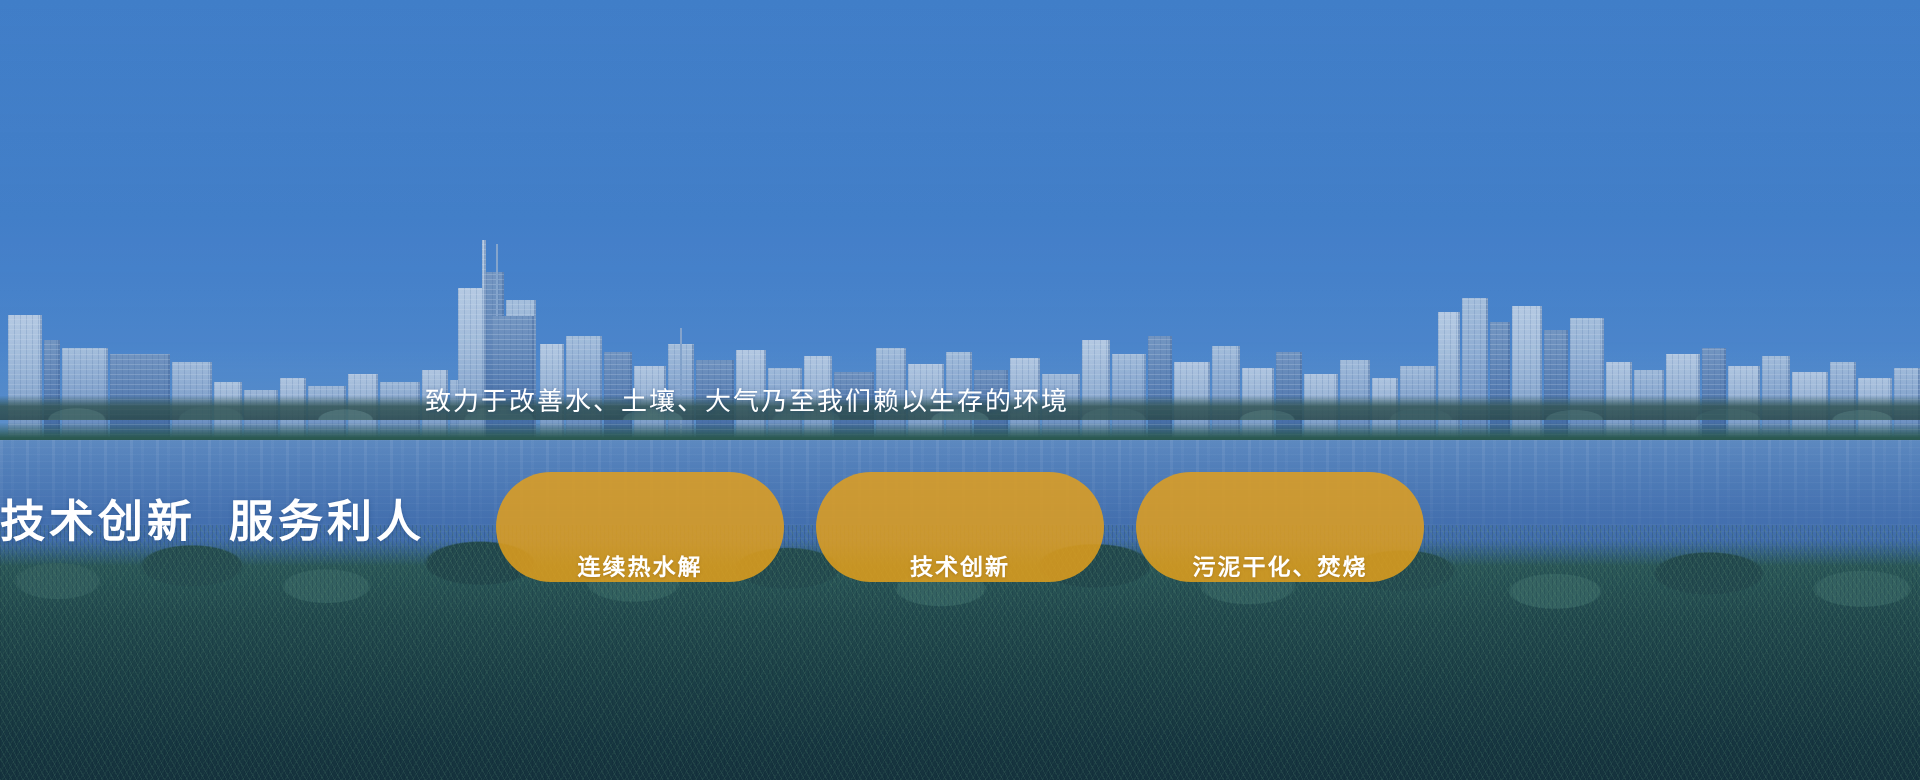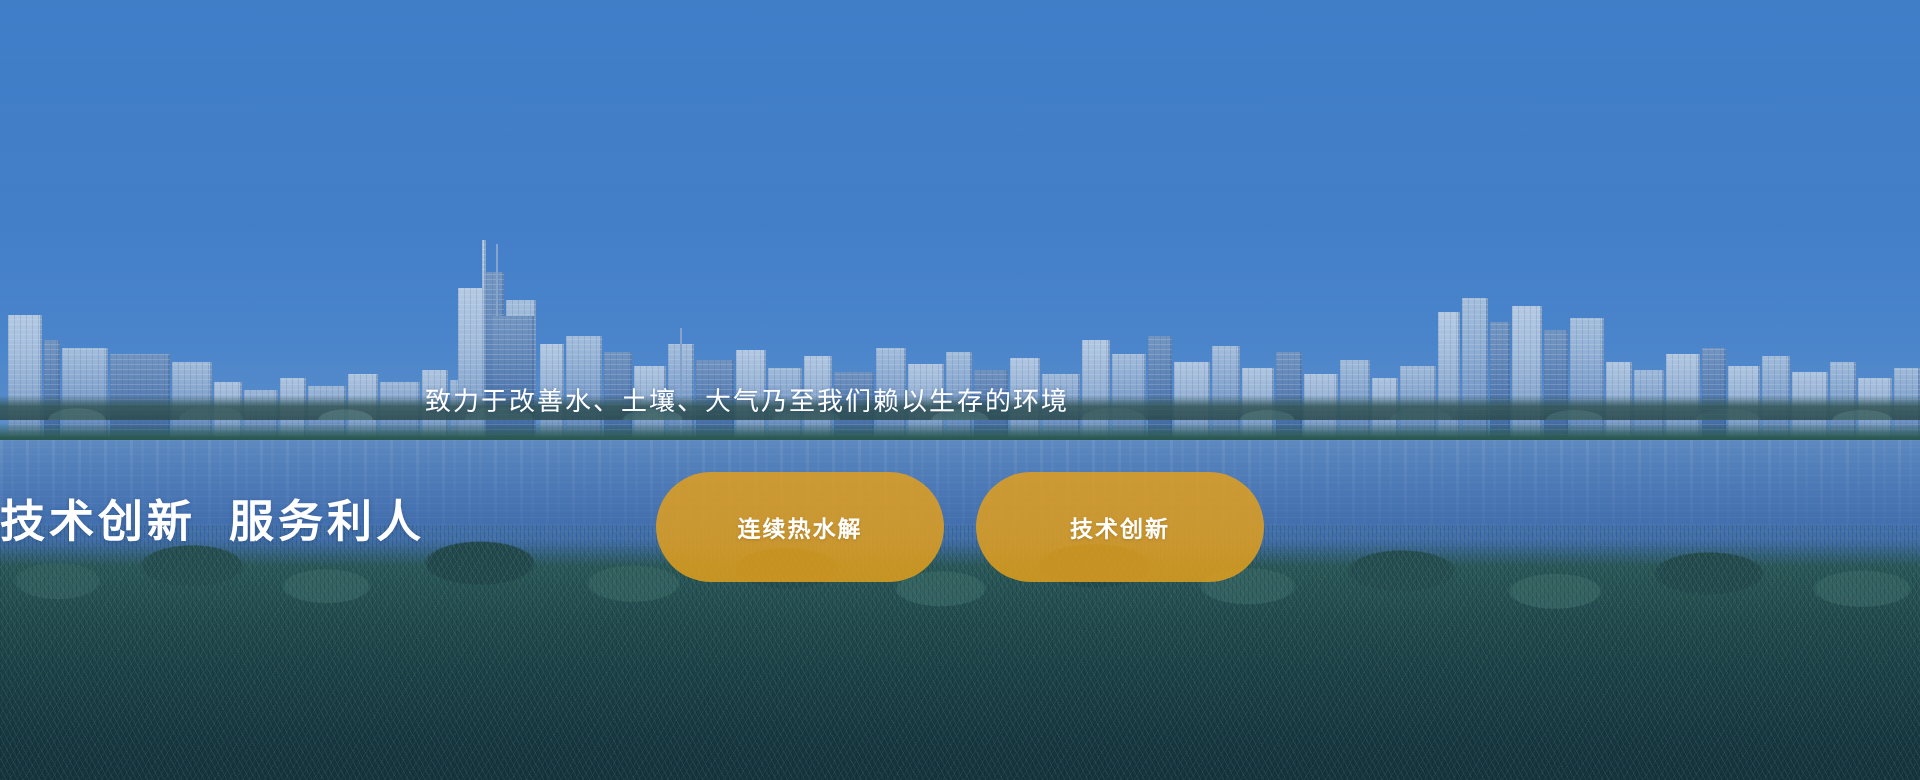--- a/index.html
+++ b/index.html
@@ -210,21 +210,21 @@
     top:472px;
     left:50%;
     transform:translateX(-50%);
     display:flex;
     gap:32px;
   }
   .pill {
     width:288px; height:110px;
     border-radius:60px;
     background:rgba(226,158,28,.86);
-    display:flex; align-items:center; justify-content:center;
+    display:flex; align-items:flex-end; justify-content:center;
     cursor:pointer;
     backdrop-filter:saturate(1.2);
   }
   .pill span {
     font-size:23px;
     font-weight:bold;
     color:#ffffff;
     letter-spacing:2px;
     white-space:nowrap;
     text-shadow:0 1px 3px rgba(120,75,10,.35);
@@ -329,15 +329,18 @@
     <p class="subline">致力于改善水、土壤、大气乃至我们赖以生存的环境</p>
   </div>
 
   <div class="pill-row">
     <div class="pill">
       <span>连续热水解</span>
     </div>
     <div class="pill">
       <span>技术创新</span>
     </div>
+    <div class="pill">
+      <span>污泥干化、焚烧</span>
+    </div>
   </div>
 
 </div>
 
 </body></html>

